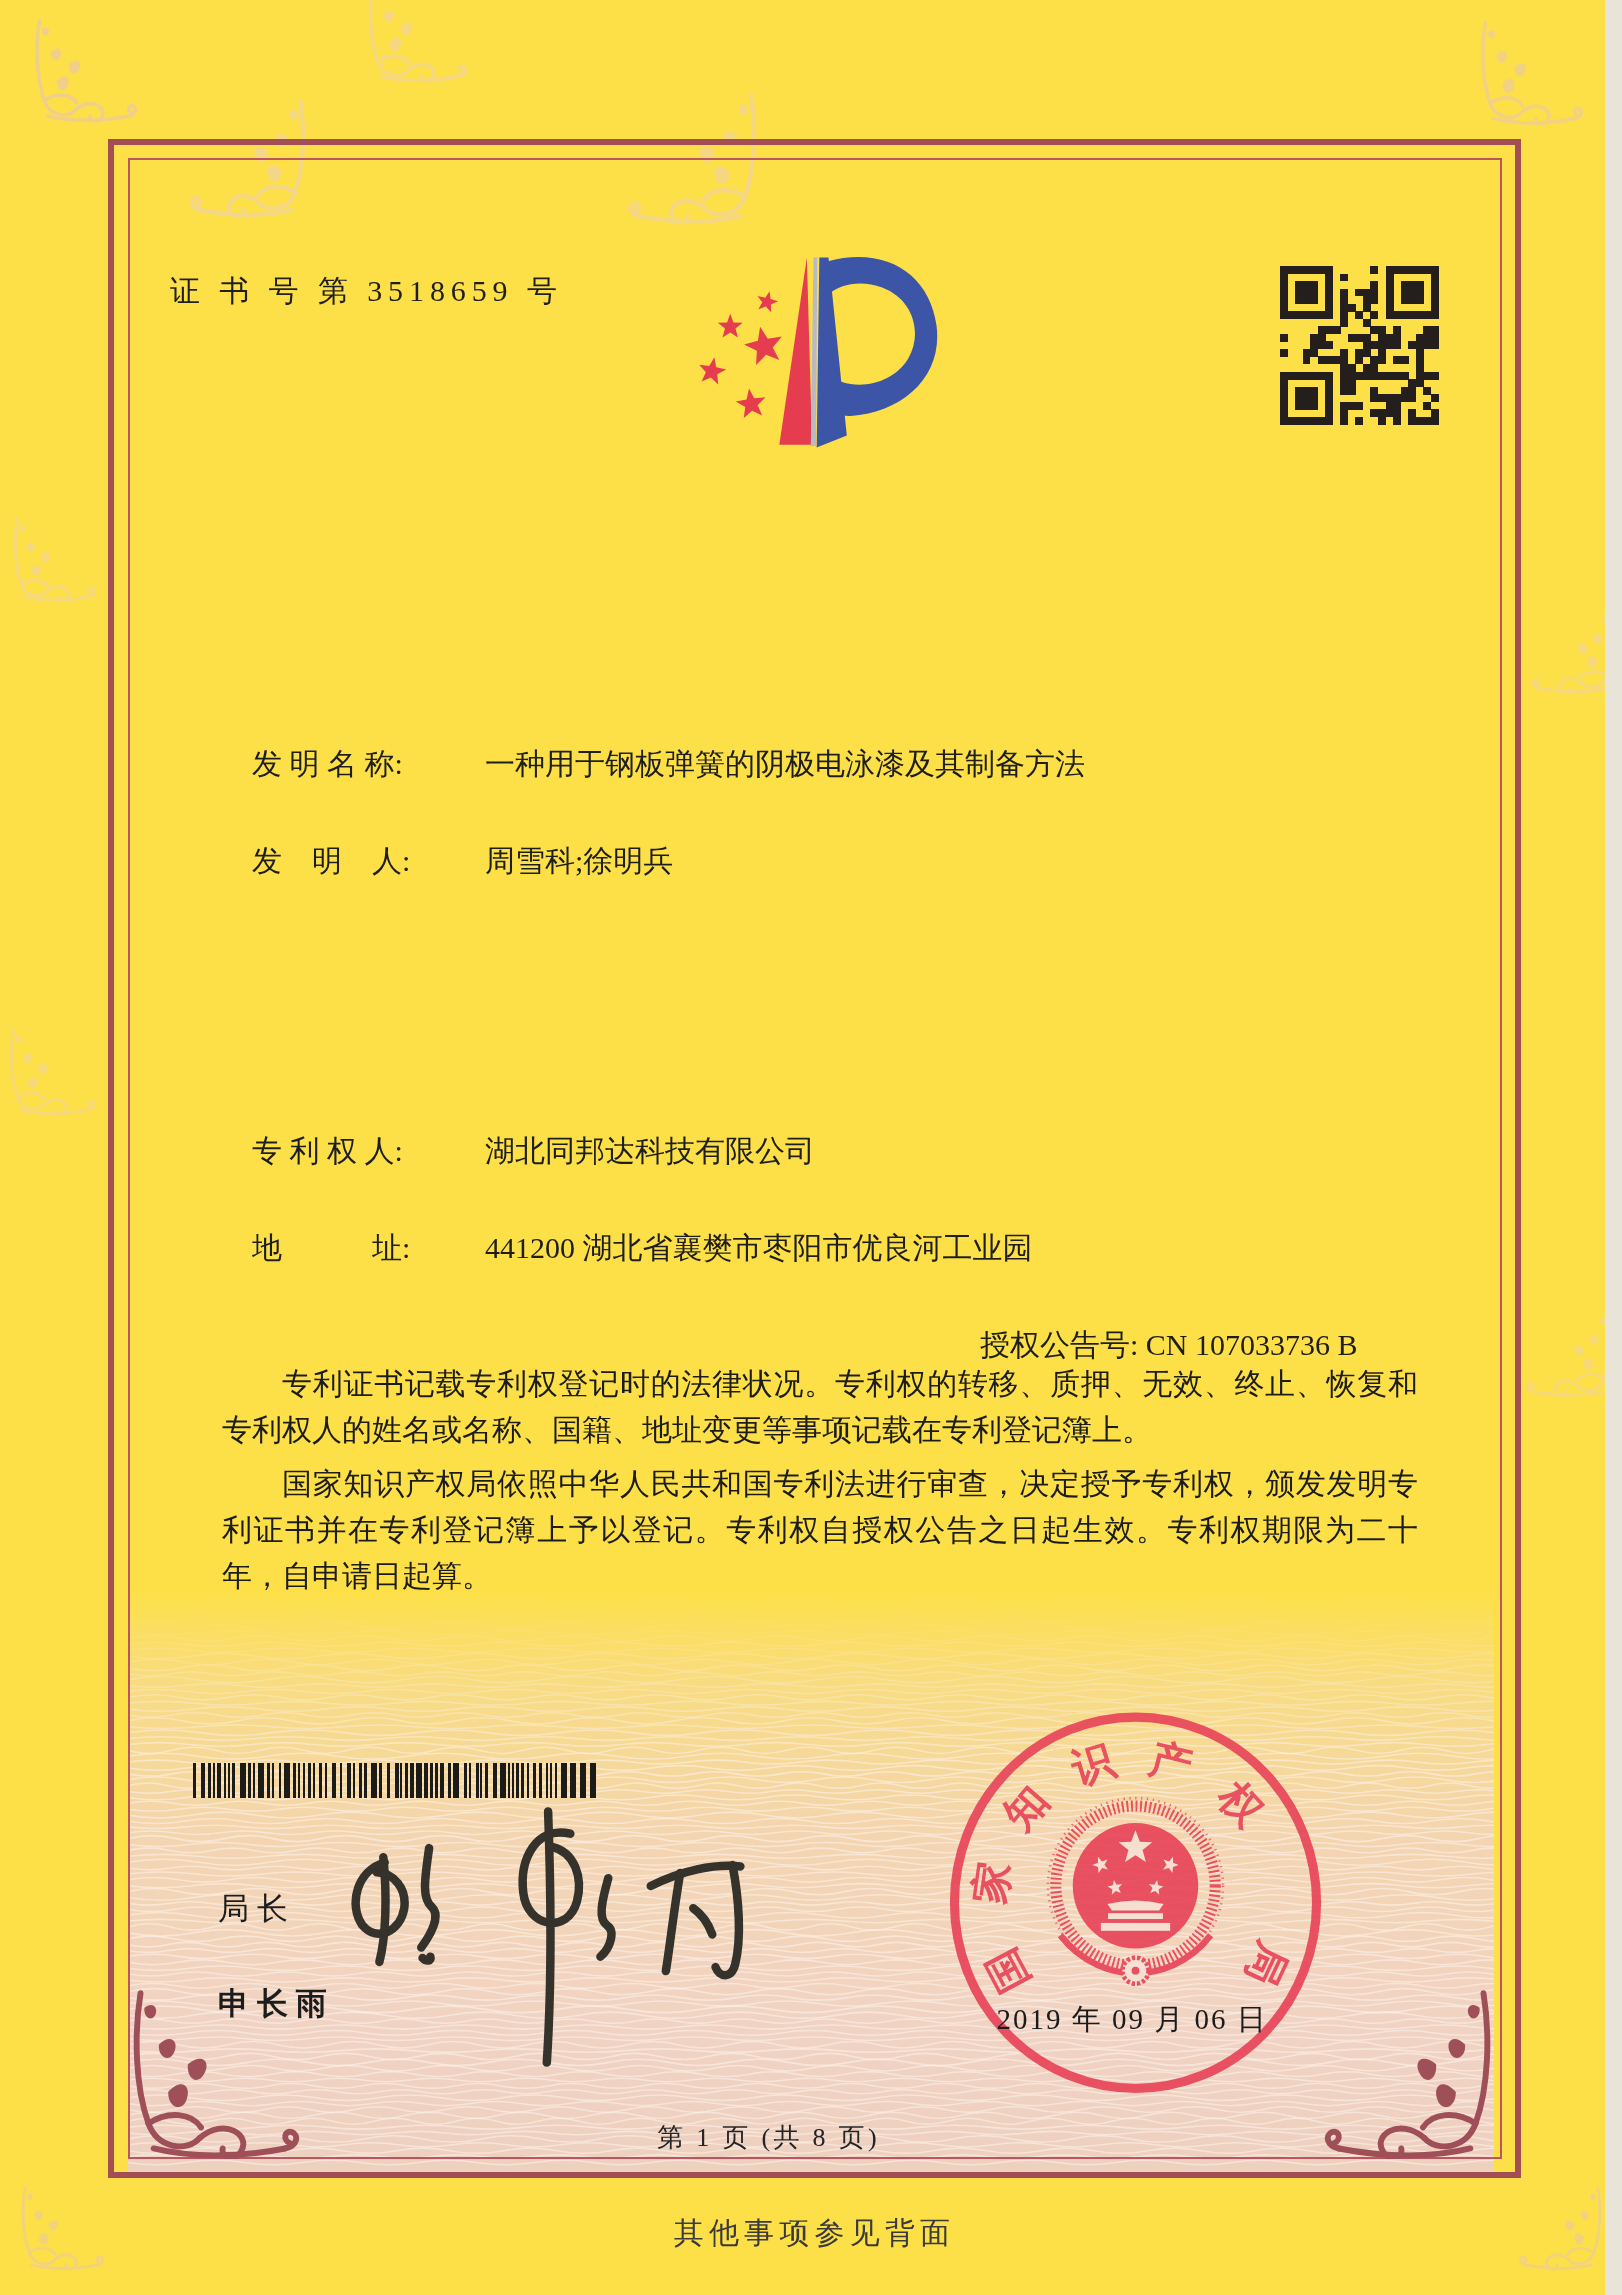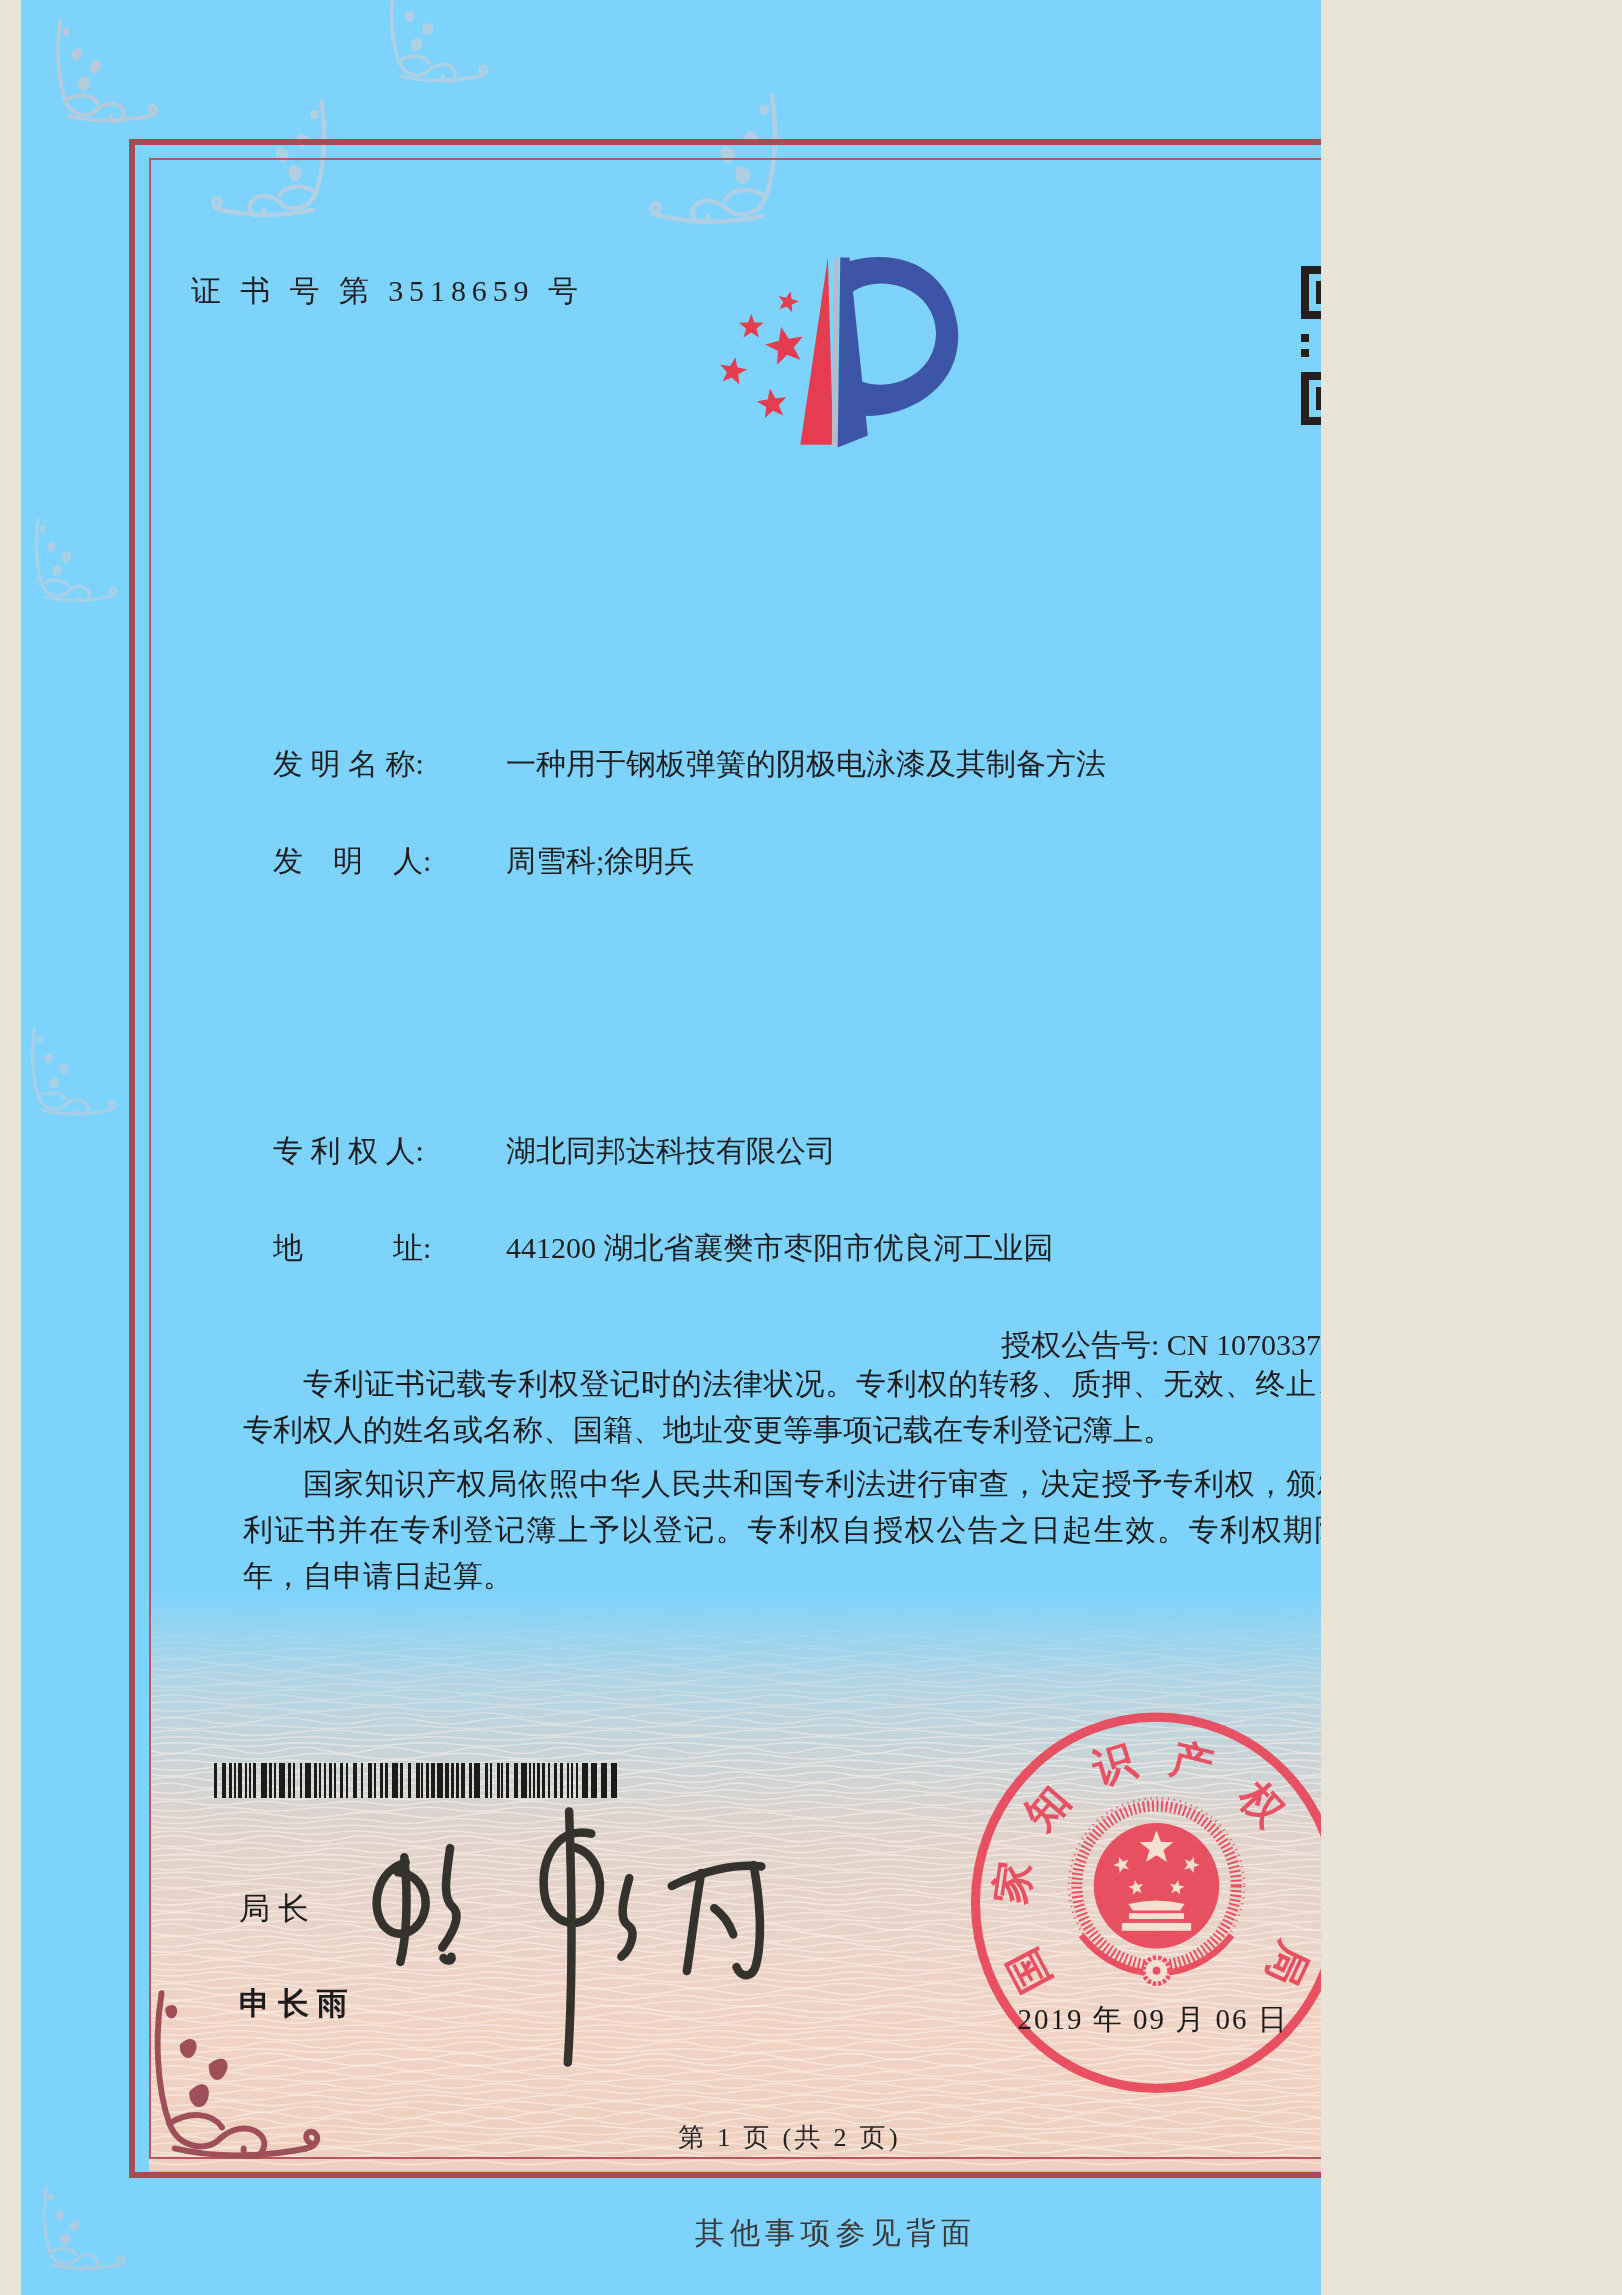--- a/index.html
+++ b/index.html
@@ -1,21 +1,20 @@
 <!DOCTYPE html>
 <html style="font-size:10.5px"><head>
 <meta charset="utf-8">
 <style>
   html,body{margin:0;padding:0;background:#e9e4d8;}
   .page{
-    position:relative; width:1300px; height:2295px;
-    background:#7dd3fc; overflow:hidden;
+    position:relative; width:1605px; height:2295px;
+    background:#fde047; overflow:hidden;
     font-family:"Liberation Serif","DejaVu Serif",serif;
     color:#222;
-    margin-left:21px;
   }
   .abs{position:absolute;}
   
   .frame-outer{
     left:108px; top:139px; width:1413px; height:2039px;
     border:6.5px solid #a34d55; box-sizing:border-box;
   }
   .frame-inner{
     left:128px; top:158px; width:1374px; height:2001px;
     border:2px solid #bb5660; box-sizing:border-box;
@@ -602,17 +601,17 @@
       <text transform="translate(125,150) rotate(-49)" dy="22">知</text>
       <text transform="translate(228,84) rotate(-17)" dy="22">识</text>
       <text transform="translate(347,81) rotate(14)" dy="22">产</text>
       <text transform="translate(455,145) rotate(47)" dy="22">权</text>
       <text transform="translate(494,390) rotate(115)" dy="22">局</text>
     </g>
   </svg>
 
   <div class="abs seal-date">2019 年 09 月 06 日</div>
 
-  <div class="abs footer-page">第 1 页 (共 2 页)</div>
+  <div class="abs footer-page">第 1 页 (共 8 页)</div>
   <div class="abs back-note">其他事项参见背面</div>
 
 </div>
 
 
 </body></html>

